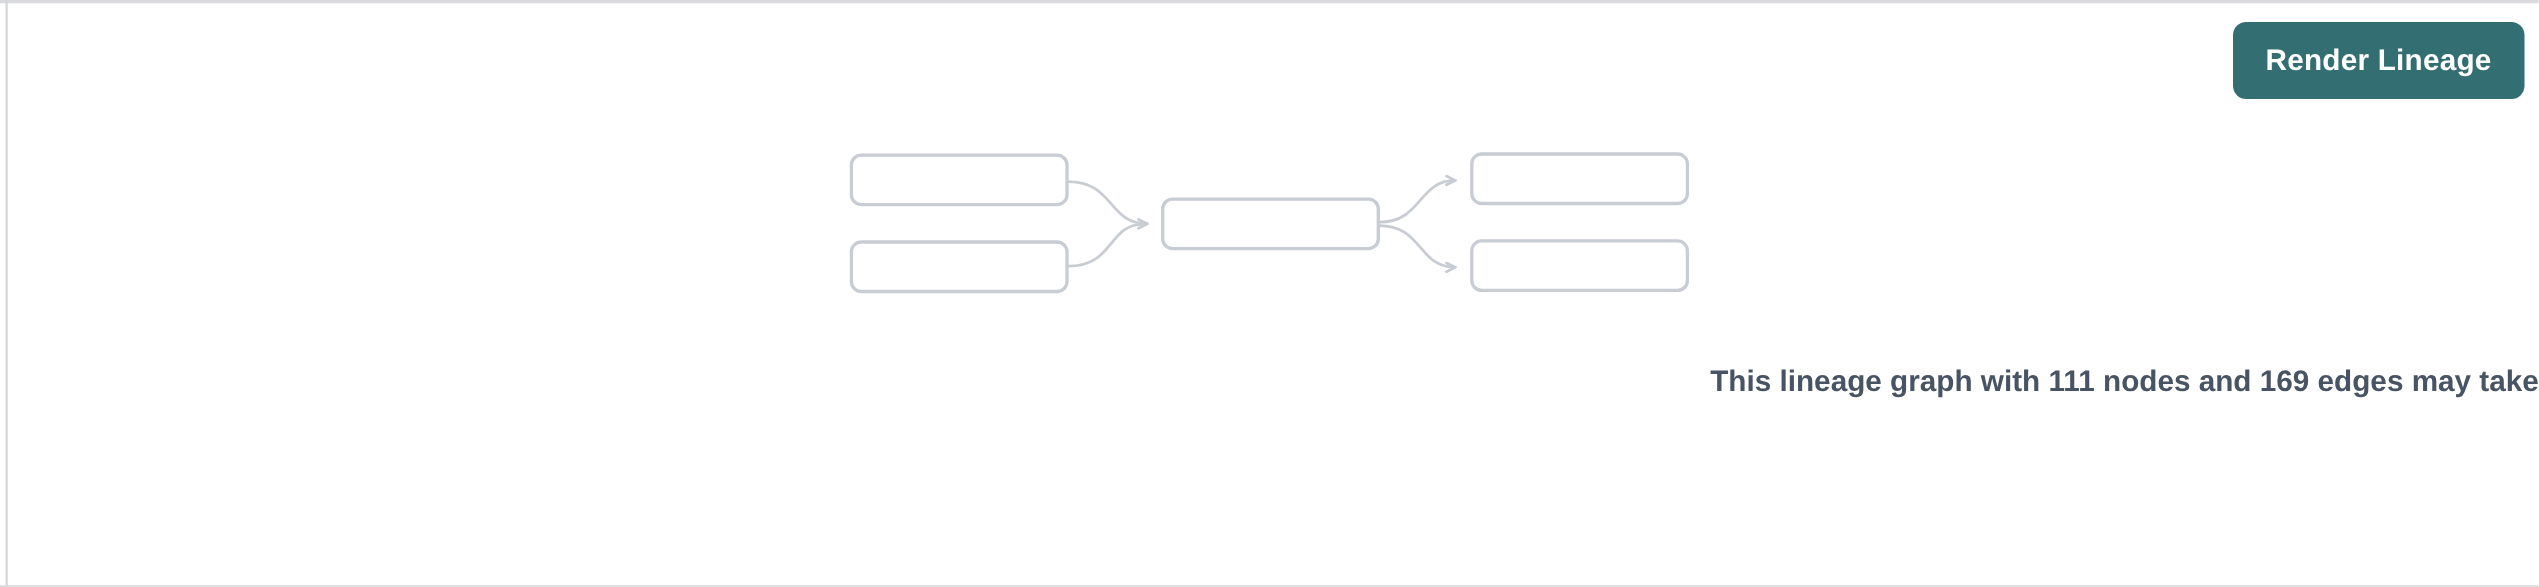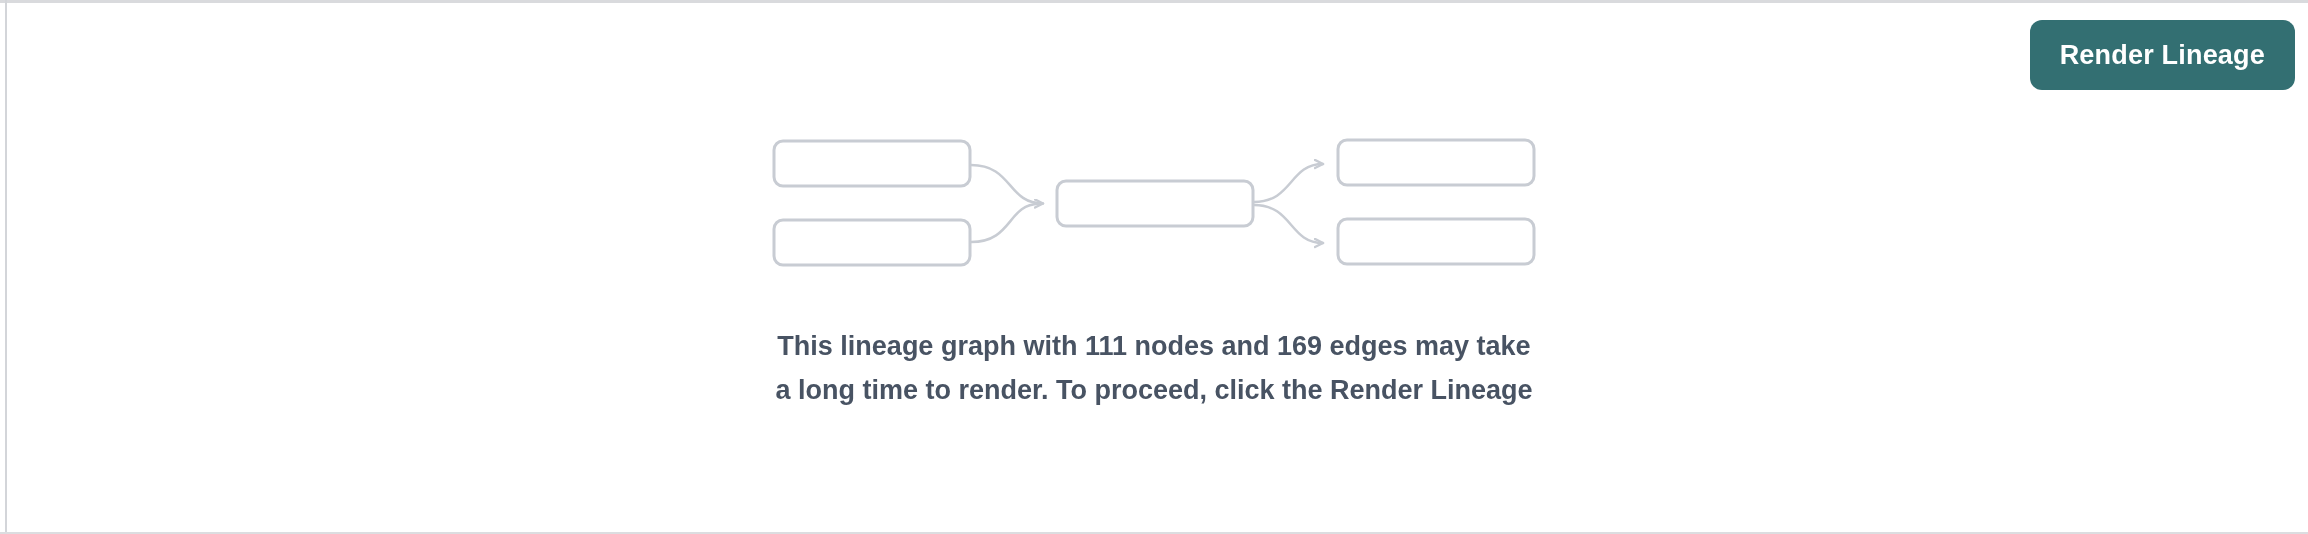--- a/index.html
+++ b/index.html
@@ -38,21 +38,21 @@
     background: var(--accent);
     color: #ffffff;
     font-family: inherit;
     font-size: 27px; font-weight: 700;
     border: none; border-radius: 12px;
     cursor: pointer;
     letter-spacing: 0.2px;
   }
   .empty-state {
     position: absolute; top: 138px; left: 0; width: 100%;
-    text-align: center;
+    text-align: right;
   }
   .diagram { display: block; margin: 0 auto; }
   .node-box {
     fill: #ffffff;
     stroke: var(--box-border);
     stroke-width: 3;
   }
   .arrow-line {
     fill: none;
     stroke: var(--box-border);
@@ -95,17 +95,16 @@
 
       <rect class="node-box" x="3" y="3" width="196" height="45" rx="9"></rect>
       <rect class="node-box" x="3" y="82" width="196" height="45" rx="9"></rect>
       <rect class="node-box" x="286" y="43" width="196" height="45" rx="9"></rect>
       <rect class="node-box" x="567" y="2" width="196" height="45" rx="9"></rect>
       <rect class="node-box" x="567" y="81" width="196" height="45" rx="9"></rect>
     </svg>
 
     <div class="message">
       <div>This lineage graph with 111 nodes and 169 edges may take</div>
-      <div>a long time to render. To proceed, click the Render Lineage</div>
     </div>
 
   </div>
 </div>
 
 </body></html>

